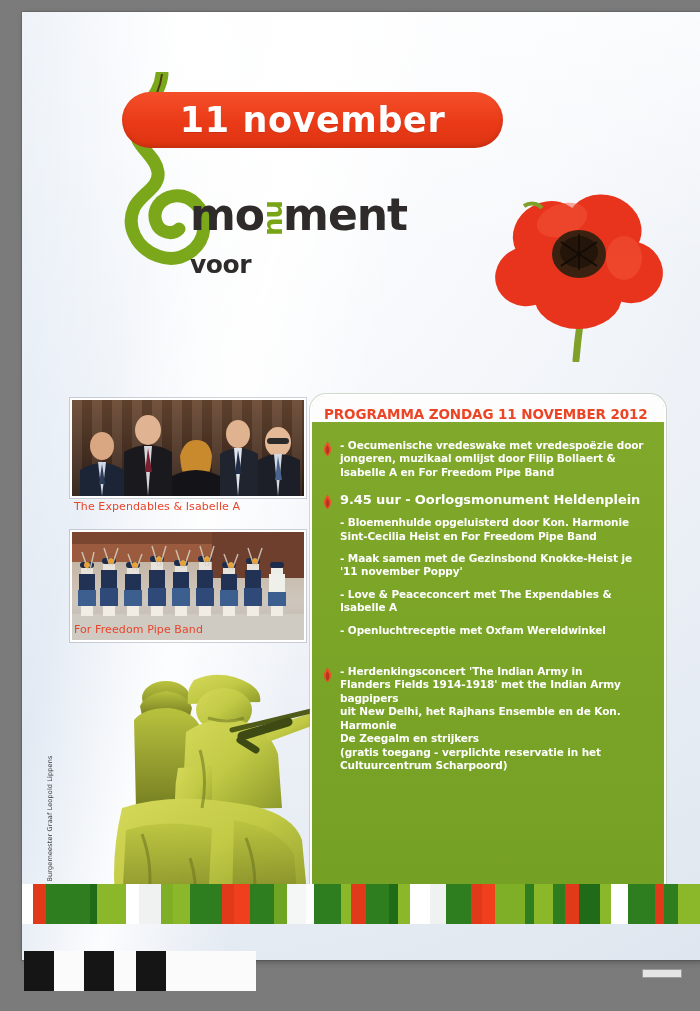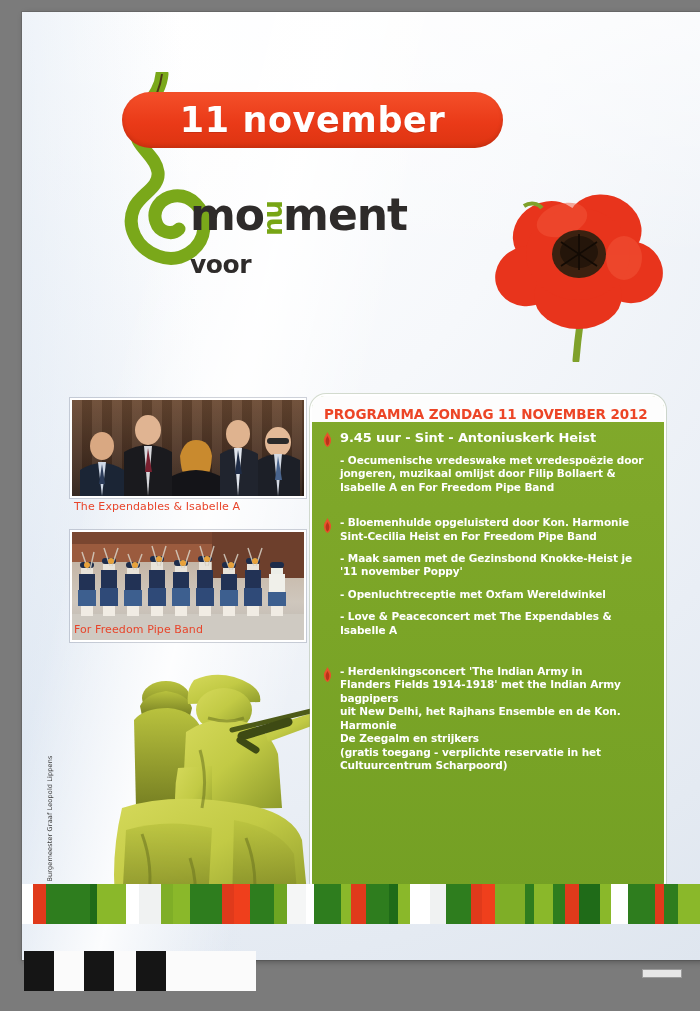--- a/index.html
+++ b/index.html
@@ -425,42 +425,43 @@
     </div>
     <div id="prog-body">
 
       <div class="prog-item">
         <span class="flame">
           <svg viewBox="0 0 11 16" width="11" height="16">
             <path d="M5.5 0 C7.5 4 9.5 5.5 9 9 C8.6 12.4 7.2 14.6 5.5 15 C3.8 14.6 2.4 12.4 2 9 C1.5 5.5 3.5 4 5.5 0 Z" fill="#e8522a"></path>
             <path d="M5.5 4 C6.6 6.4 7.6 7.4 7.3 9.6 C7 11.8 6.4 13.2 5.5 13.5 C4.6 13.2 4 11.8 3.7 9.6 C3.4 7.4 4.4 6.4 5.5 4 Z" fill="#b8341a"></path>
           </svg>
         </span>
-        <div class="prog-time">9.45 uur - Sint - Antoniuskerk Heist</div>
         <div class="prog-desc">- Oecumenische vredeswake met  vredespoëzie door
 jongeren, muzikaal omlijst door Filip Bollaert &amp;
 Isabelle A  en For Freedom Pipe Band</div>
       </div>
 
       <div class="spacer-sm"></div>
 
       <div class="prog-item">
         <span class="flame">
           <svg viewBox="0 0 11 16" width="11" height="16">
             <path d="M5.5 0 C7.5 4 9.5 5.5 9 9 C8.6 12.4 7.2 14.6 5.5 15 C3.8 14.6 2.4 12.4 2 9 C1.5 5.5 3.5 4 5.5 0 Z" fill="#e8522a"></path>
             <path d="M5.5 4 C6.6 6.4 7.6 7.4 7.3 9.6 C7 11.8 6.4 13.2 5.5 13.5 C4.6 13.2 4 11.8 3.7 9.6 C3.4 7.4 4.4 6.4 5.5 4 Z" fill="#b8341a"></path>
           </svg>
         </span>
+        <div class="prog-time">9.45 uur - Oorlogsmonument
+Heldenplein</div>
         <div class="prog-desc">- Bloemenhulde opgeluisterd door Kon. Harmonie
 Sint-Cecilia Heist en For Freedom Pipe Band</div>
         <div class="prog-desc">- Maak samen met de Gezinsbond Knokke-Heist je
 '11 november Poppy'</div>
-        <div class="prog-desc">- Openluchtreceptie met Oxfam Wereldwinkel</div>
         <div class="prog-desc">- Love &amp; Peaceconcert met The Expendables &amp;
 Isabelle A</div>
+        <div class="prog-desc">- Openluchtreceptie met Oxfam Wereldwinkel</div>
       </div>
 
       <div class="spacer-sm"></div>
 
       <div class="prog-item">
         <span class="flame">
           <svg viewBox="0 0 11 16" width="11" height="16">
             <path d="M5.5 0 C7.5 4 9.5 5.5 9 9 C8.6 12.4 7.2 14.6 5.5 15 C3.8 14.6 2.4 12.4 2 9 C1.5 5.5 3.5 4 5.5 0 Z" fill="#e8522a"></path>
             <path d="M5.5 4 C6.6 6.4 7.6 7.4 7.3 9.6 C7 11.8 6.4 13.2 5.5 13.5 C4.6 13.2 4 11.8 3.7 9.6 C3.4 7.4 4.4 6.4 5.5 4 Z" fill="#b8341a"></path>
           </svg>

